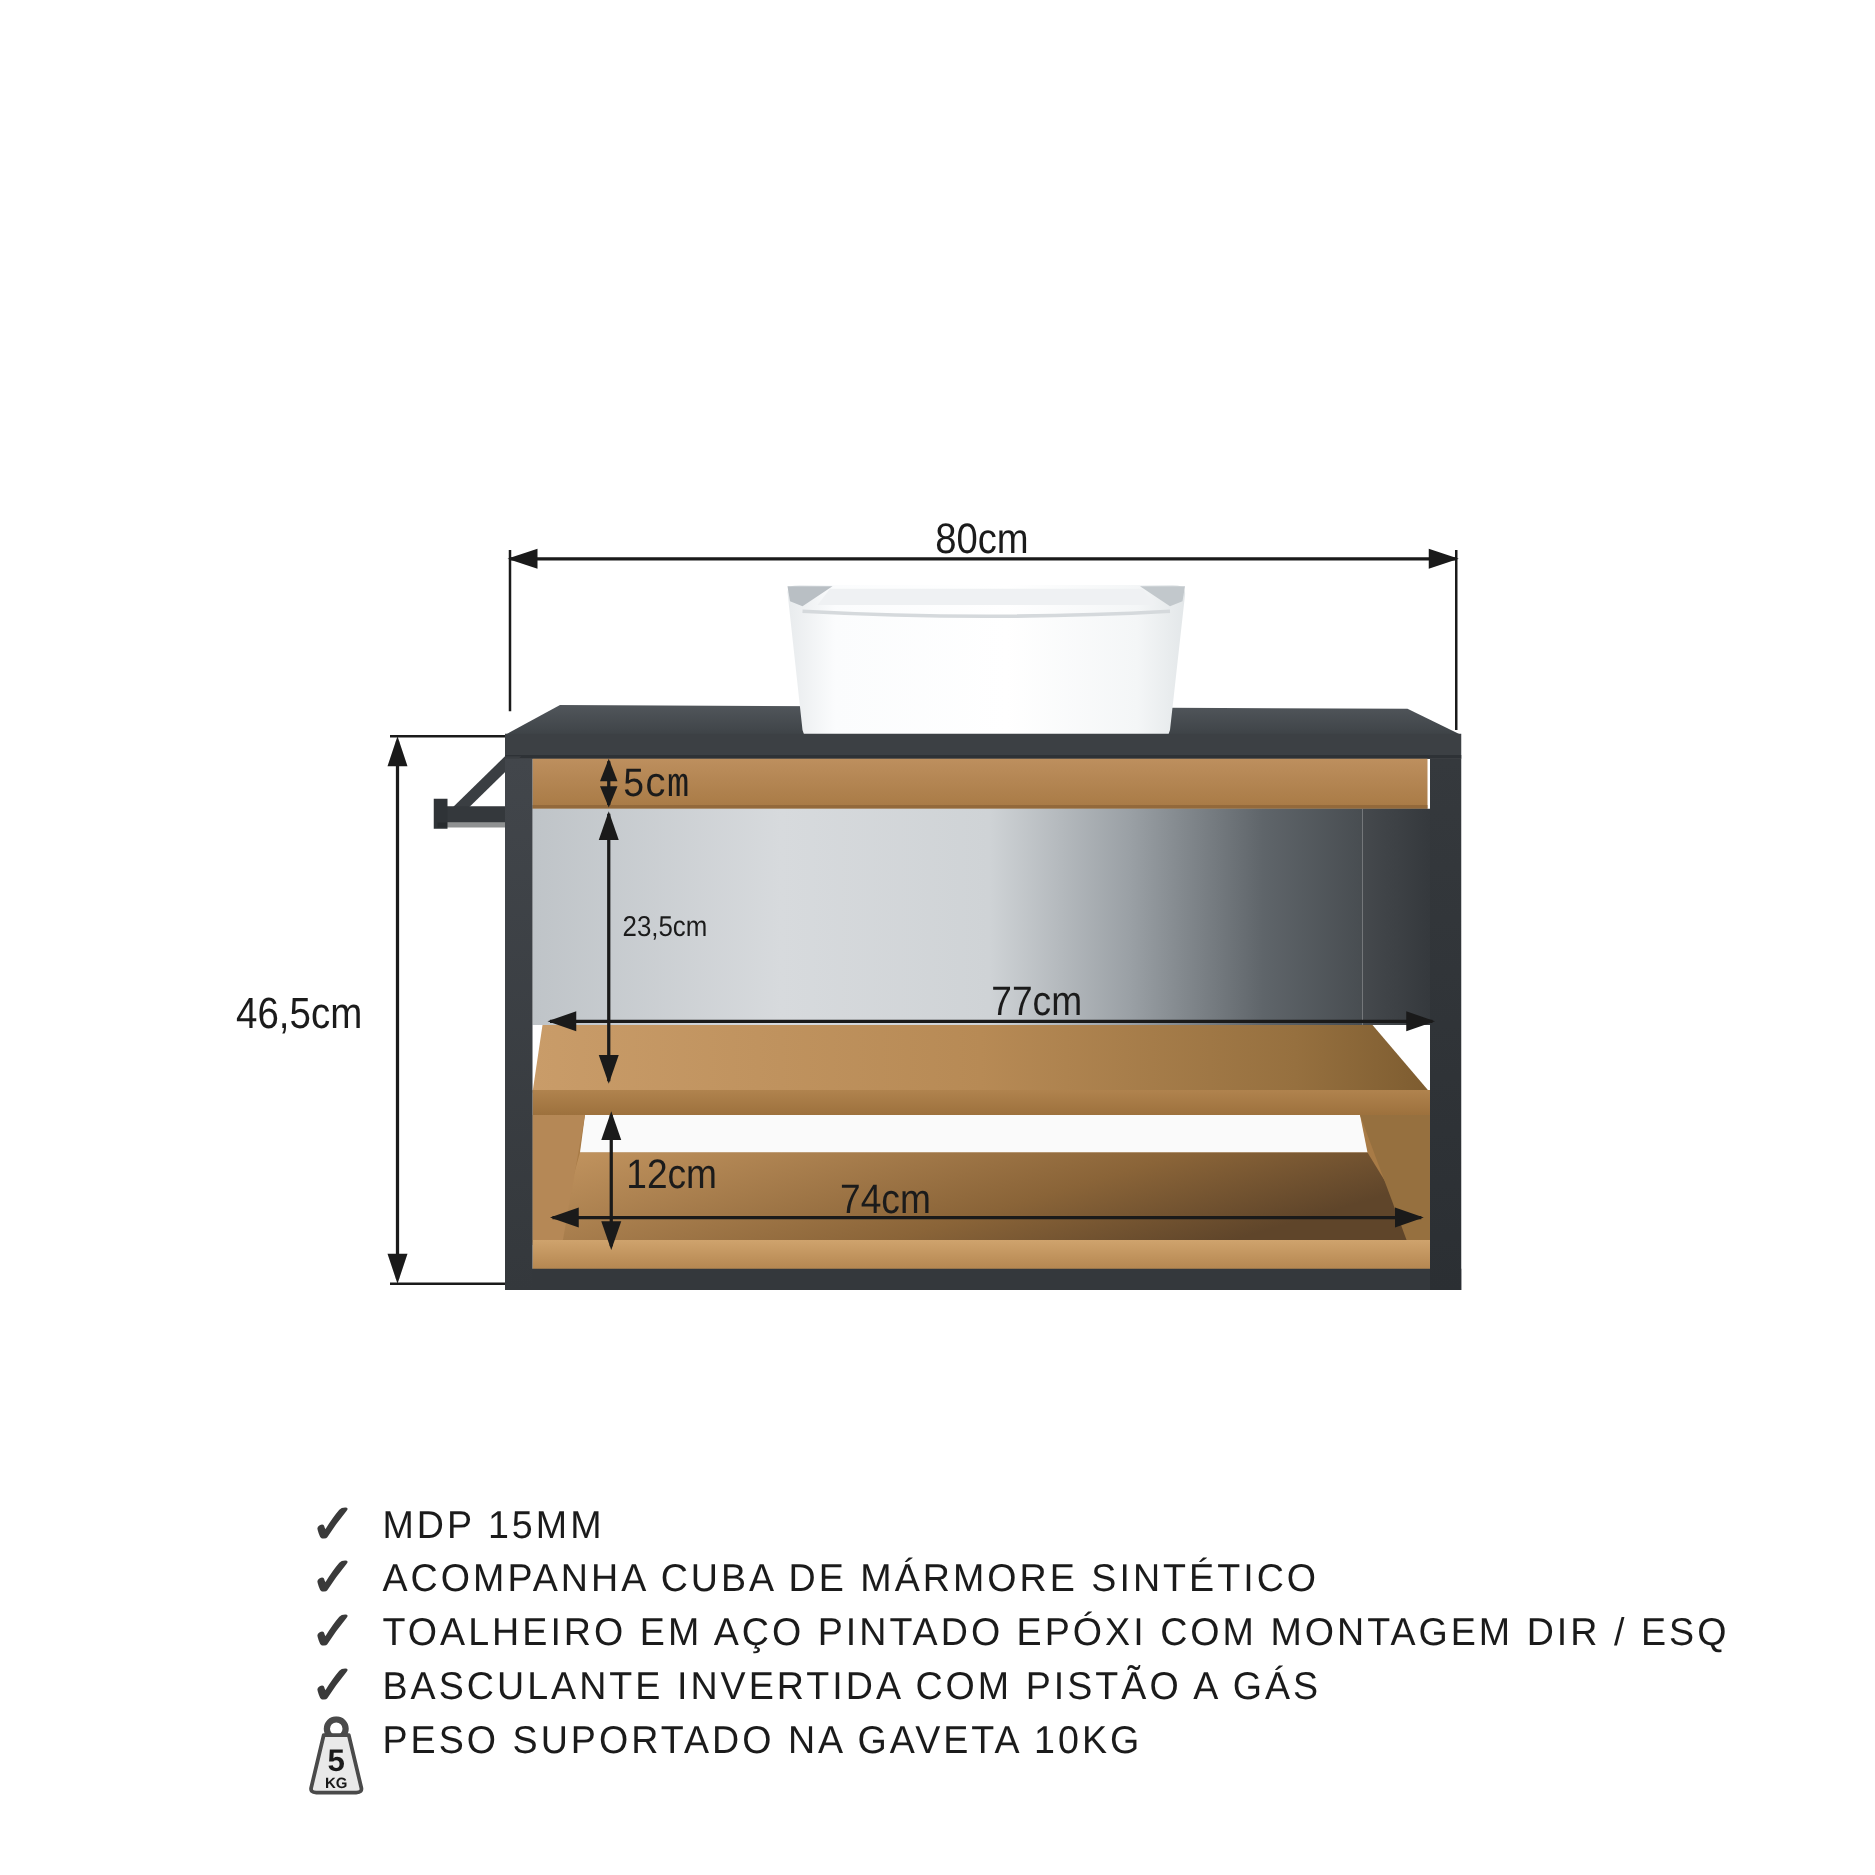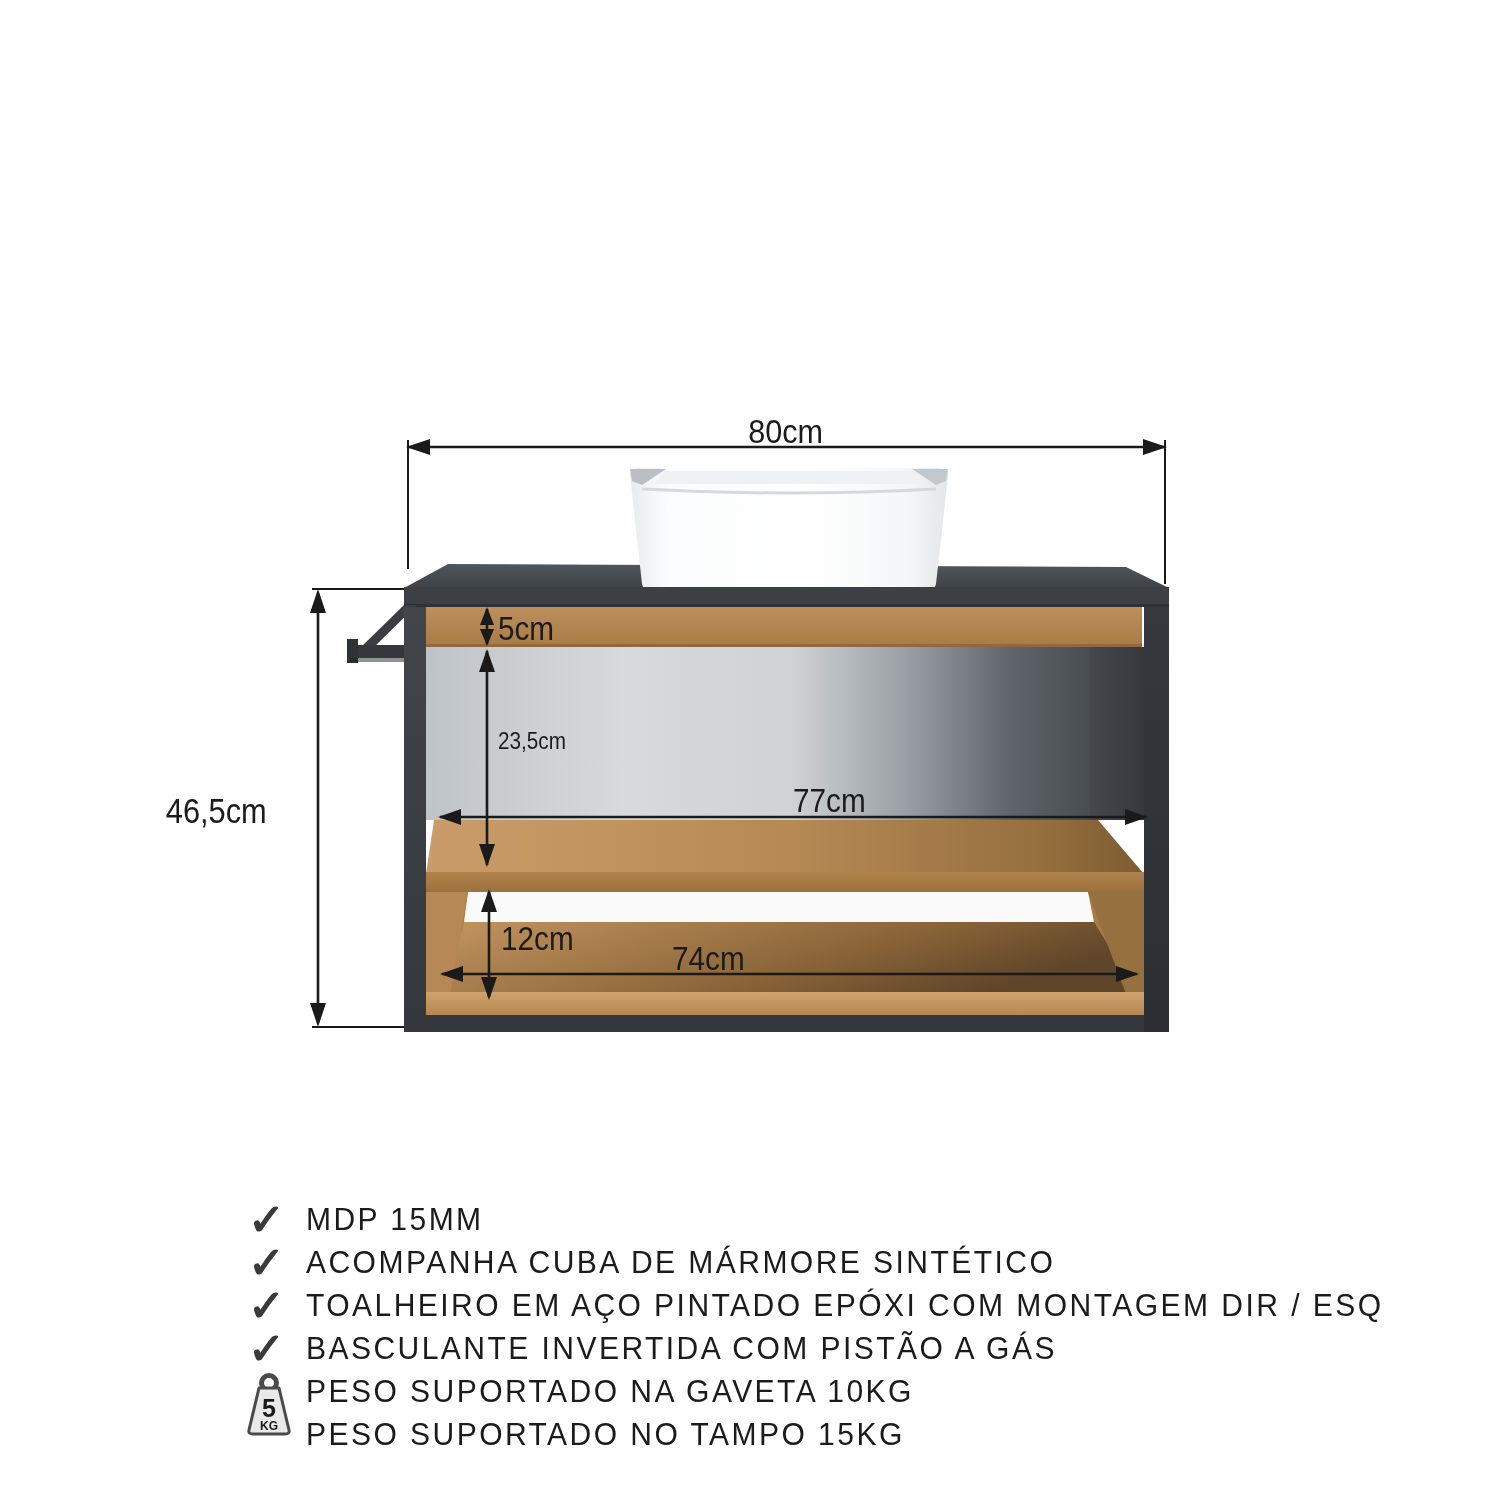--- a/index.html
+++ b/index.html
@@ -4,22 +4,22 @@
 <style>
   html,body{margin:0;padding:0;background:#ffffff;}
   #stage{position:relative;width:1500px;height:1500px;background:#ffffff;overflow:hidden;
          font-family:"Liberation Sans", sans-serif;color:#1b1b1b;margin-top:44px;}
   #diagram-svg{position:absolute;left:0;top:0;}
   .dim{position:absolute;white-space:nowrap;color:#1b1b1b;}
   .cnd-c{display:inline-block;transform:scaleX(.9);transform-origin:center;}
   .cnd-l{display:inline-block;transform:scaleX(.9);transform-origin:left;}
   .cnd-r{display:inline-block;transform:scaleX(.88);transform-origin:right;}
   .dim-80{left:686px;top:368px;width:200px;text-align:center;font-size:34px;}
-  .dim-46{left:152px;top:747px;width:160px;text-align:left;font-size:35px;}
-  .dim-5{left:498px;top:566px;font-size:33px;}
+  .dim-46{left:152px;top:747px;width:160px;text-align:center;font-size:35px;}
+  .dim-5{left:498px;top:566px;font-size:33px;font-family:Liberation Mono, monospace;}
   .dim-23{left:498px;top:684px;font-size:23px;}
   .dim-77{left:670px;top:738px;width:200px;text-align:right;font-size:33px;}
   .dim-12{left:501px;top:876px;font-size:33px;}
   .dim-74{left:668px;top:896px;width:200px;text-align:left;font-size:33px;}
   .depth{left:412px;top:1041px;width:500px;text-align:center;font-size:31px;letter-spacing:1px;}
   .depth .cnd-c{transform:scaleX(.85);}
   #features{position:absolute;left:248px;top:1154px;}
   .feat-row{display:flex;align-items:center;height:43px;}
   .feat-icon{width:58px;text-align:left;font-size:44px;font-weight:bold;color:#3a3a3a;line-height:40px;}
   .feat-label{font-size:31px;letter-spacing:2.5px;color:#1b1b1b;display:inline-block;
@@ -183,24 +183,20 @@
       <span class="feat-label">TOALHEIRO EM AÇO PINTADO EPÓXI COM MONTAGEM DIR / ESQ</span>
     </div>
     <div class="feat-row">
       <span class="feat-icon">✓</span>
       <span class="feat-label">BASCULANTE INVERTIDA COM PISTÃO A GÁS</span>
     </div>
     <div class="feat-row">
       <span class="feat-icon"></span>
       <span class="feat-label">PESO SUPORTADO NA GAVETA 10KG</span>
     </div>
-    <div class="feat-row">
-      <span class="feat-icon"></span>
-      <span class="feat-label">PESO SUPORTADO NO TAMPO 15KG</span>
-    </div>
   </div>
 
   <svg id="weight-icon" width="50" height="64" viewBox="0 0 50 64">
     <circle cx="25" cy="10" r="7.5" fill="none" stroke="#4a4a4a" stroke-width="5"></circle>
     <path d="M15,15 L35,15 L45,57 Q46,61 41,61 L9,61 Q4,61 5,57 Z" fill="#e9e9e9" stroke="#4a4a4a" stroke-width="3" stroke-linejoin="round"></path>
     <text x="25" y="44" text-anchor="middle" font-family="Liberation Sans, sans-serif" font-size="25" font-weight="bold" fill="#1a1a1a">5</text>
     <text x="25" y="57" text-anchor="middle" font-family="Liberation Sans, sans-serif" font-size="12" font-weight="bold" fill="#1a1a1a">KG</text>
   </svg>
 
 </div>

